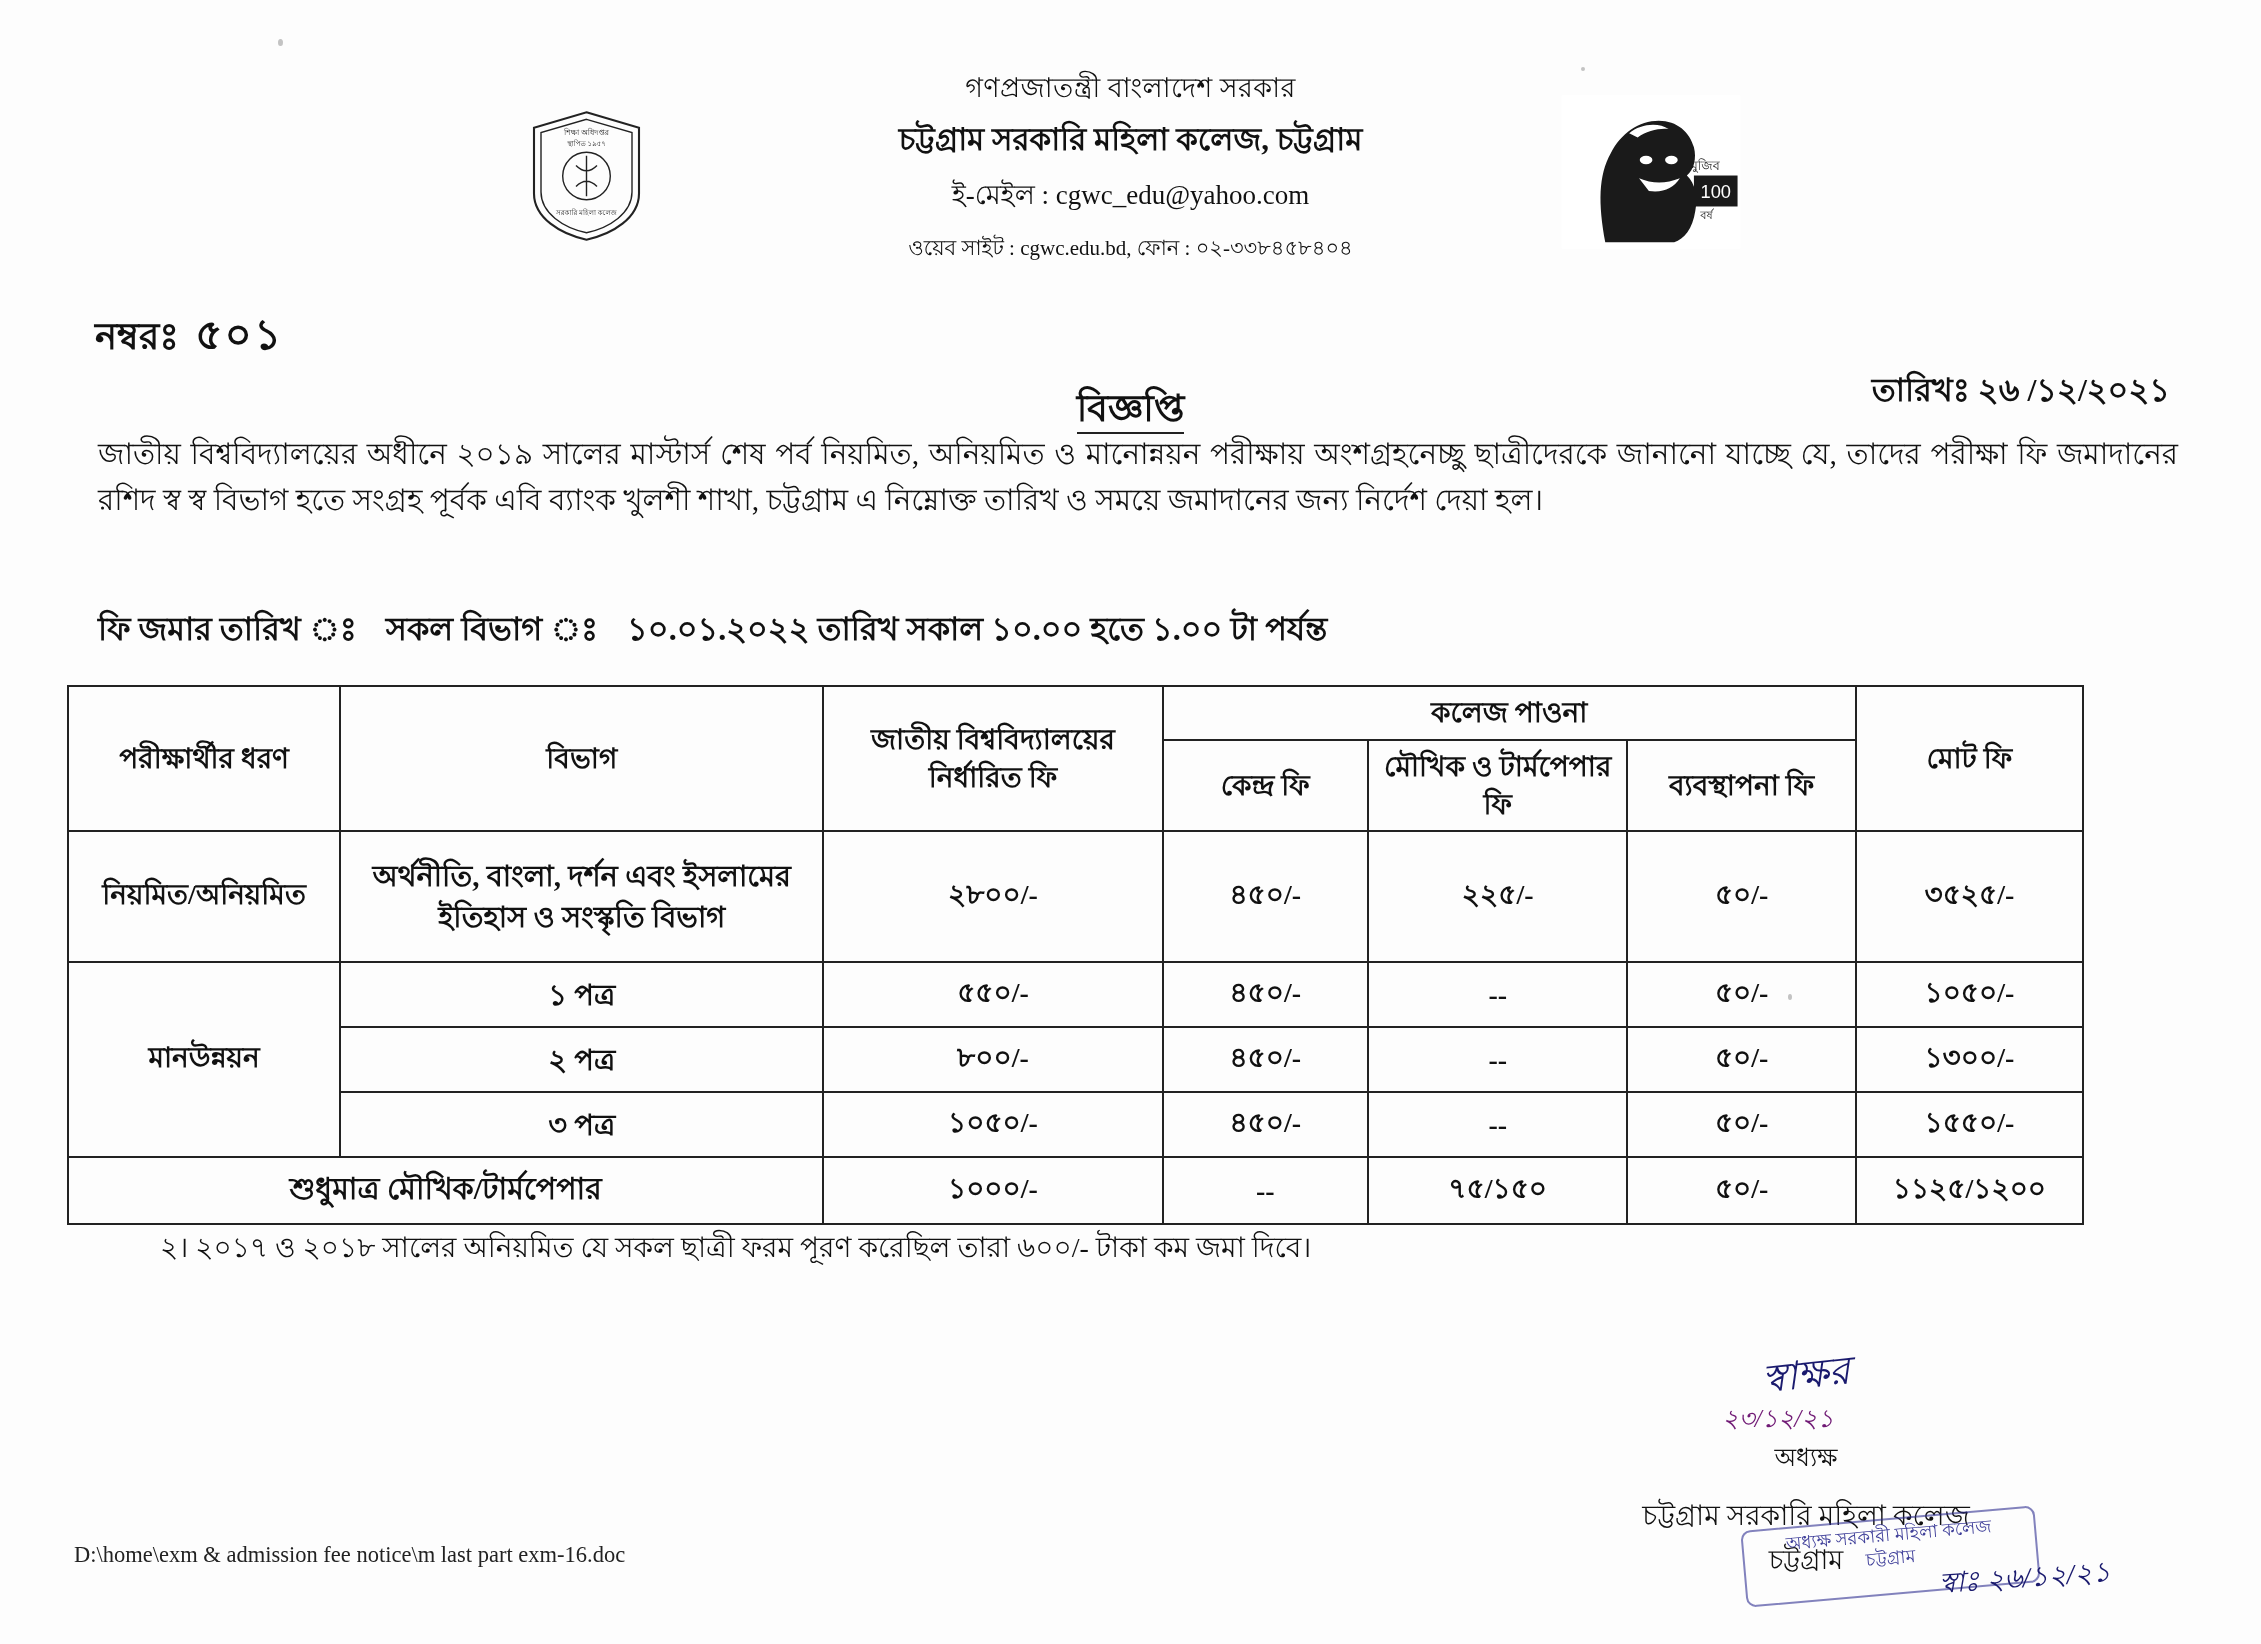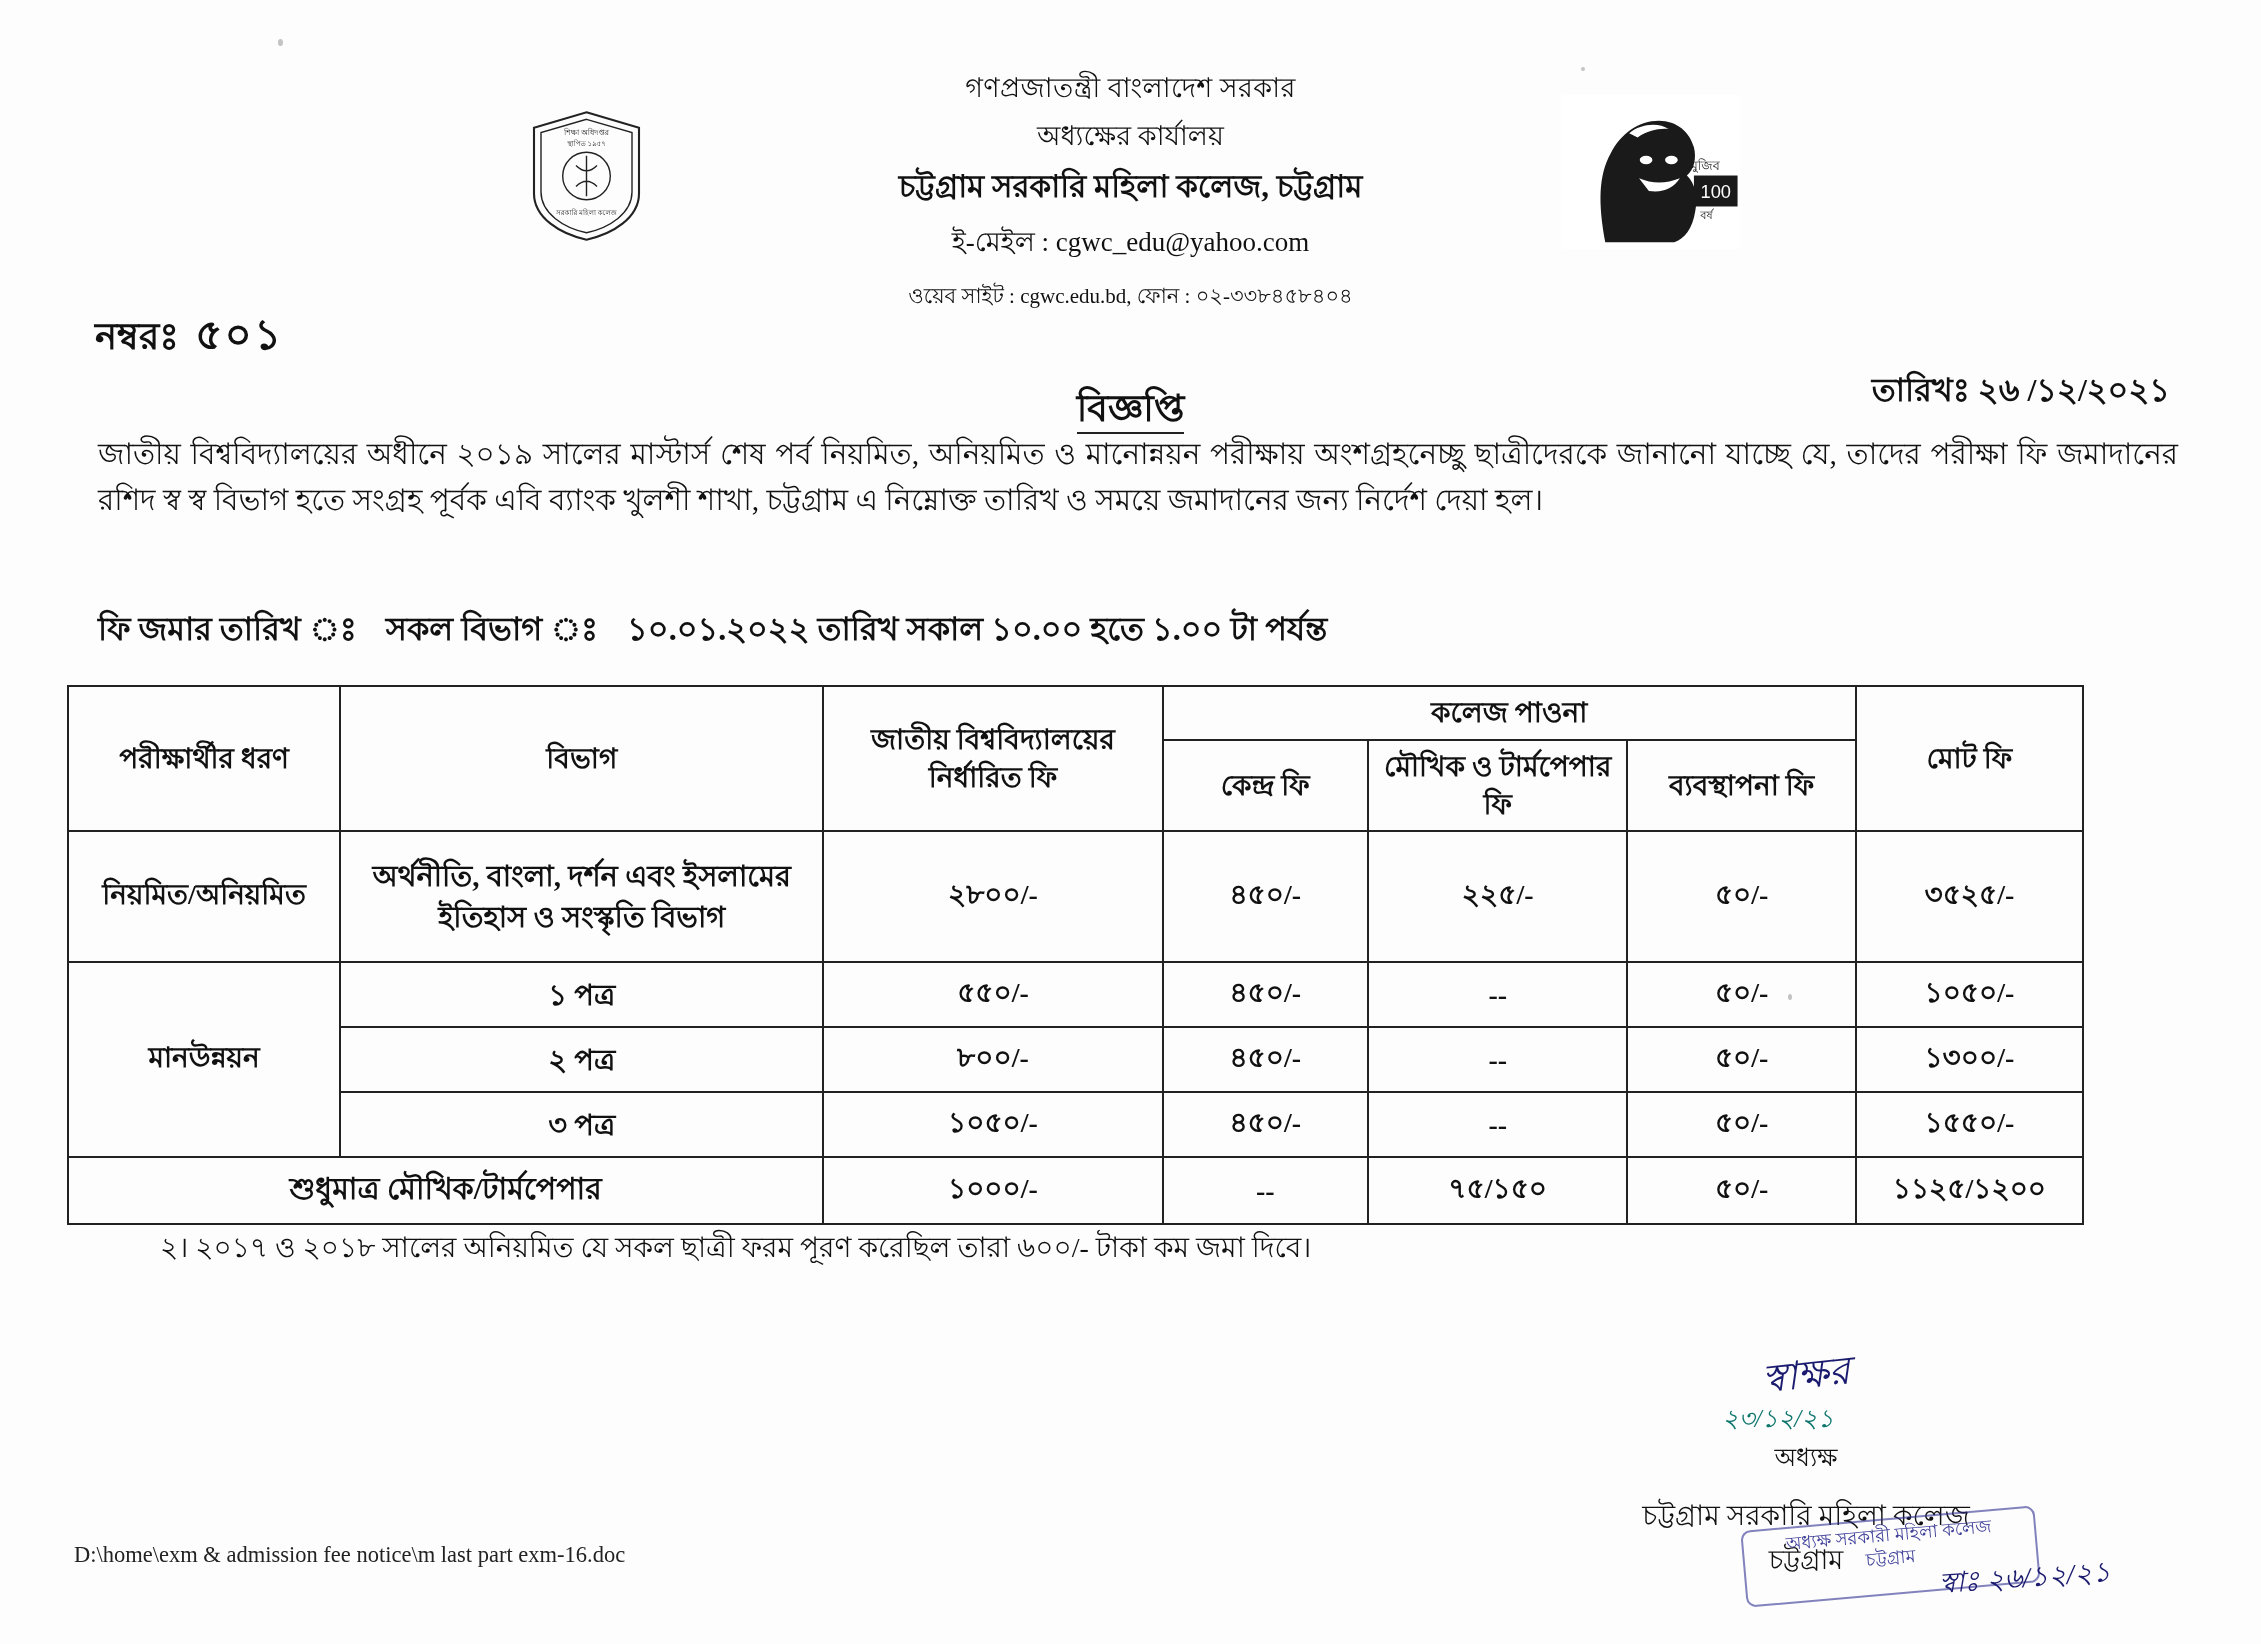--- a/index.html
+++ b/index.html
@@ -185,21 +185,21 @@
     transform: rotate(-6deg);
     display: inline-block;
     color: #1a1a6e;
   }
   .sign-date {
     font-size: 25px;
     font-style: italic;
     margin-top: -4.2px;
     margin-right: 56px;
     display: block;
-    color: #0f766e;
+    color: #701a75;
   }
   .sign-role { font-size: 25px; margin-top: 1.4px; }
   .sign-college { font-size: 28px; margin-top: 18px; }
   .sign-city { font-size: 27px; margin-top: 2.8px; }
 
   .seal {
     position: absolute;
     top: 1518px;
     left: 1743px;
     width: 295px;
@@ -268,21 +268,20 @@
     <path d="M118 124 Q146 136 176 124 Q162 146 132 142 Z" fill="#ffffff"></path>
     <rect x="196" y="120" width="62" height="44" fill="#1a1a1a"></rect>
     <text x="227" y="152" font-size="26" text-anchor="middle" fill="#ffffff" font-family="Liberation Sans, sans-serif">100</text>
     <text x="212" y="112" font-size="18" text-anchor="middle" fill="#1a1a1a" font-family="Liberation Serif, serif">মুজিব</text>
     <text x="214" y="182" font-size="16" text-anchor="middle" fill="#1a1a1a" font-family="Liberation Serif, serif">বর্ষ</text>
   </svg>
 
   <div class="header">
     <div class="header-lines">
       <div class="hl1">গণপ্রজাতন্ত্রী বাংলাদেশ সরকার</div>
-      <div class="hl2">অধ্যক্ষের কার্যালয়</div>
       <div class="hl3">চট্টগ্রাম সরকারি মহিলা কলেজ, চট্টগ্রাম</div>
       <div class="hl4">ই-মেইল :  cgwc_edu@yahoo.com</div>
       <div class="hl5">ওয়েব সাইট : cgwc.edu.bd, ফোন : ০২-৩৩৮৪৫৮৪০৪</div>
     </div>
   </div>
 
   <div class="memo-no">
     <span>নম্বরঃ</span>
     <span class="val">৫০১</span>
   </div>

